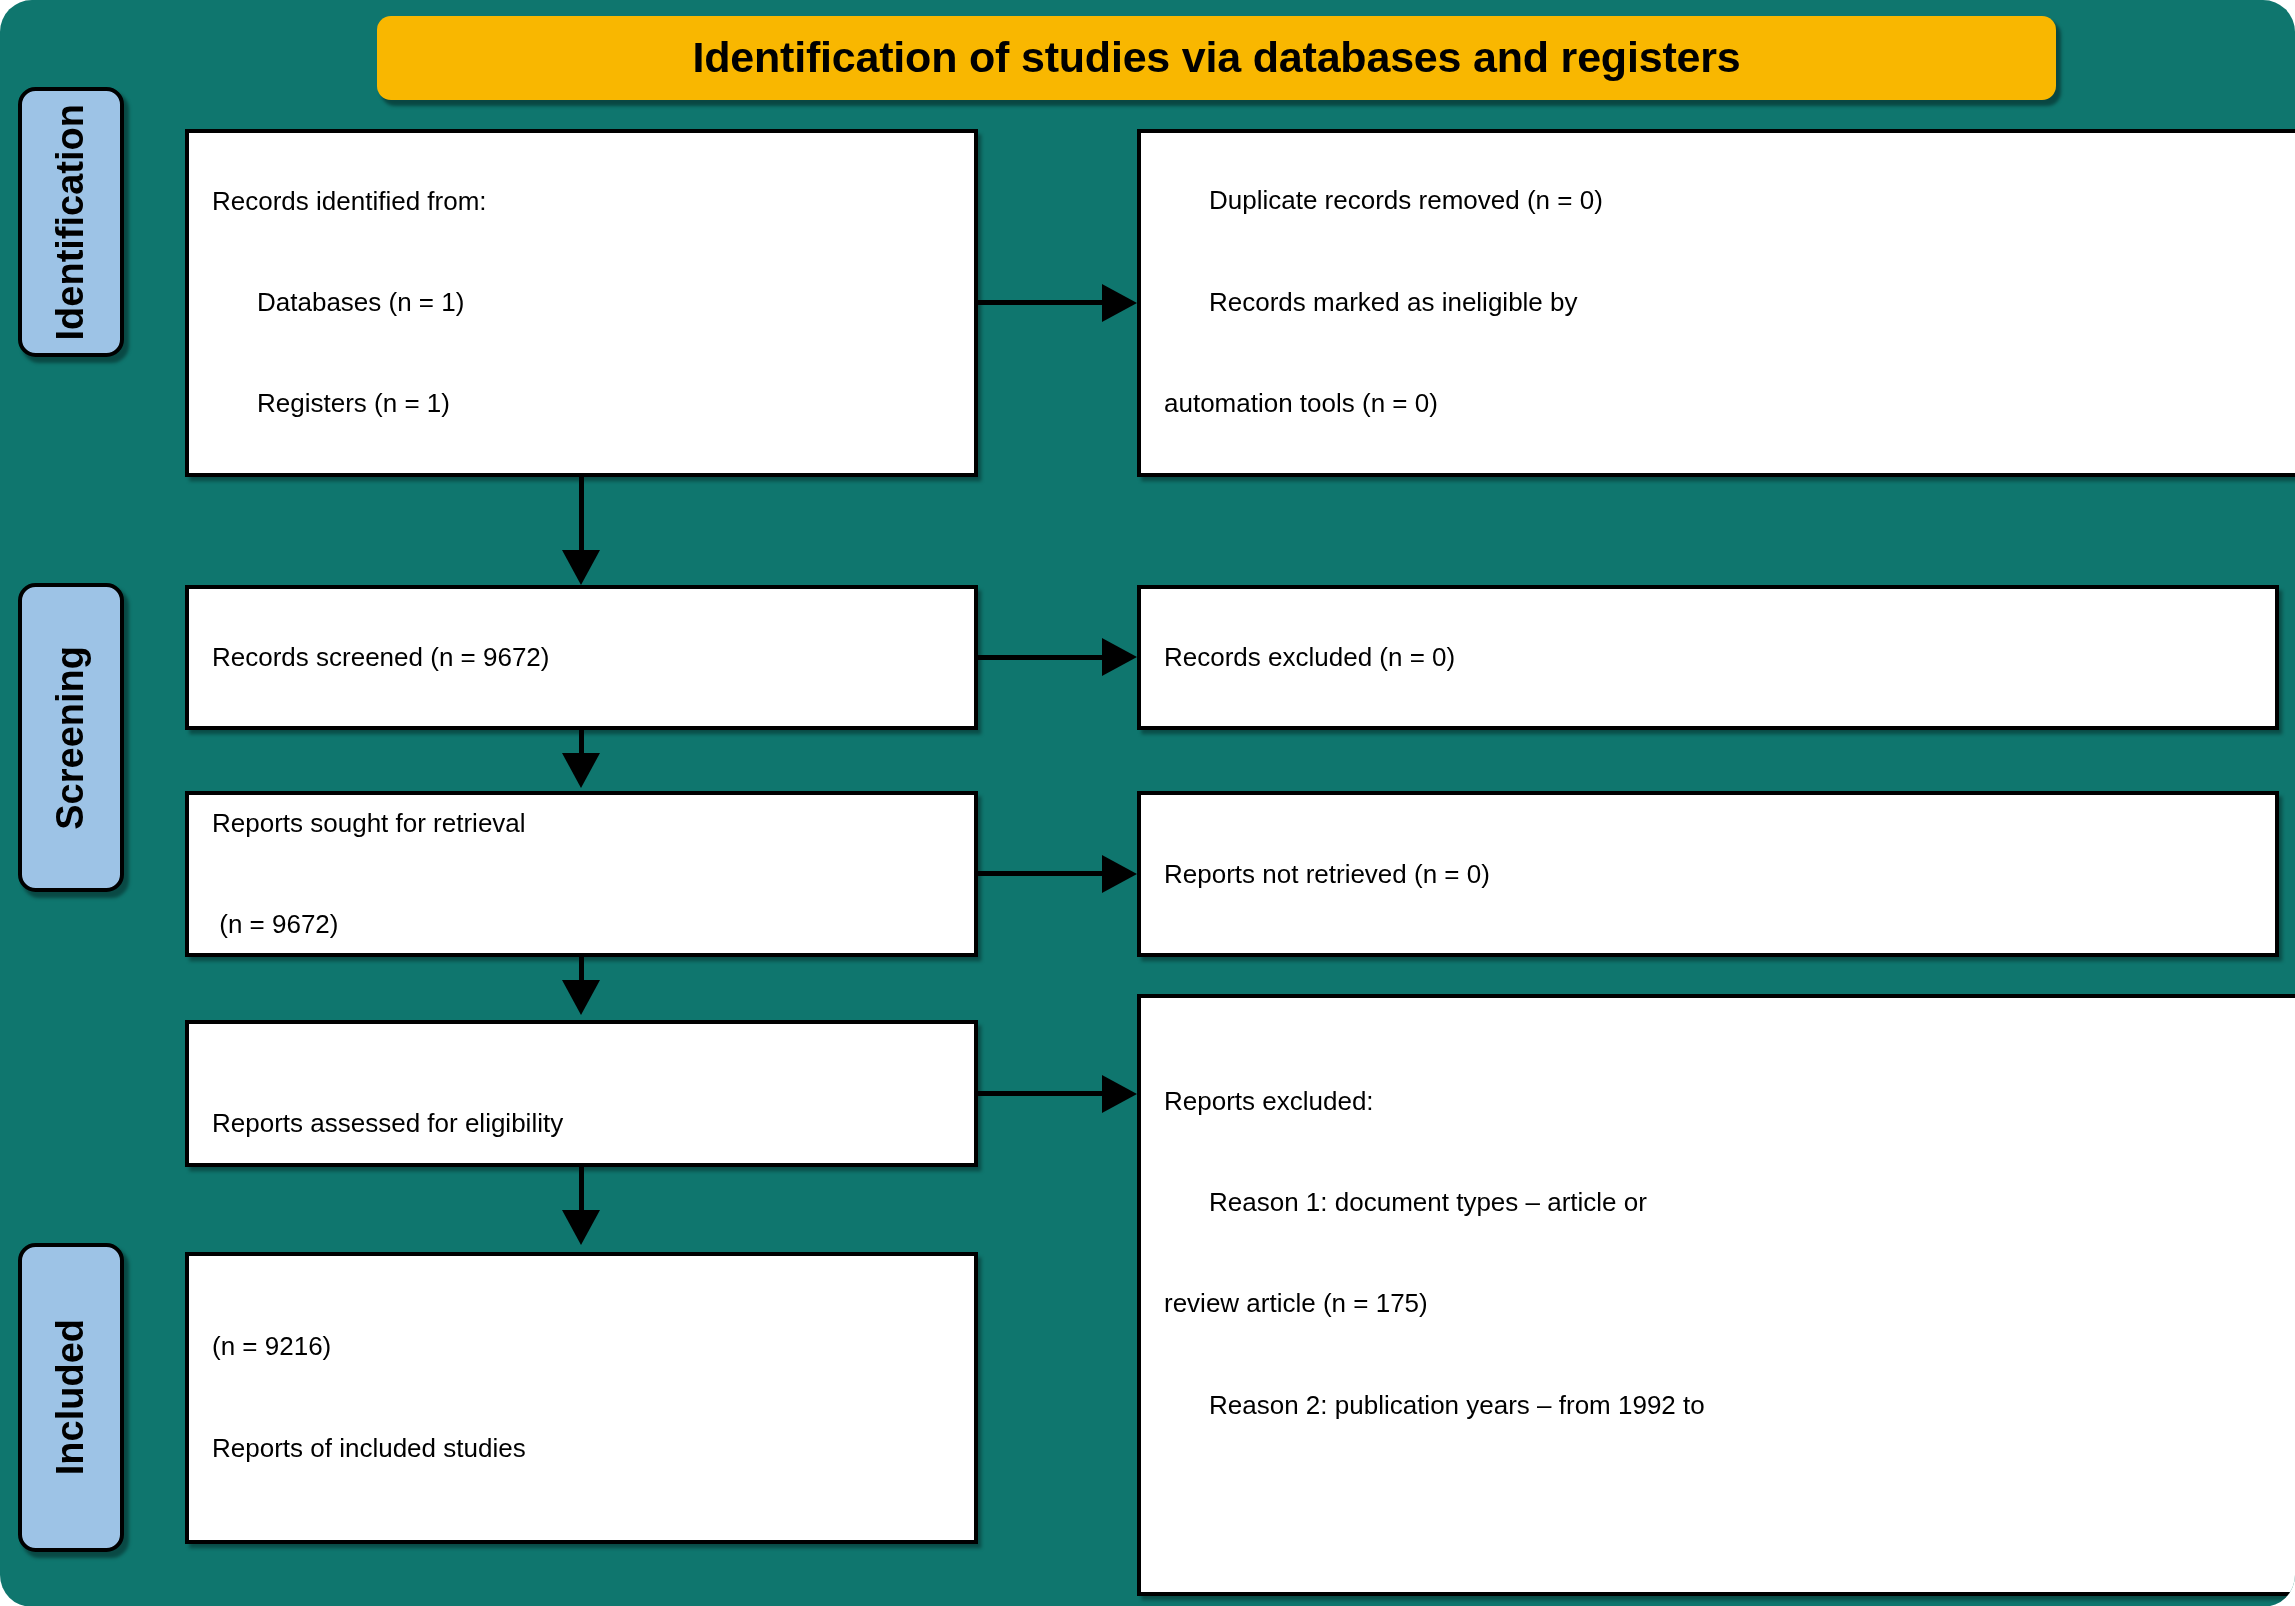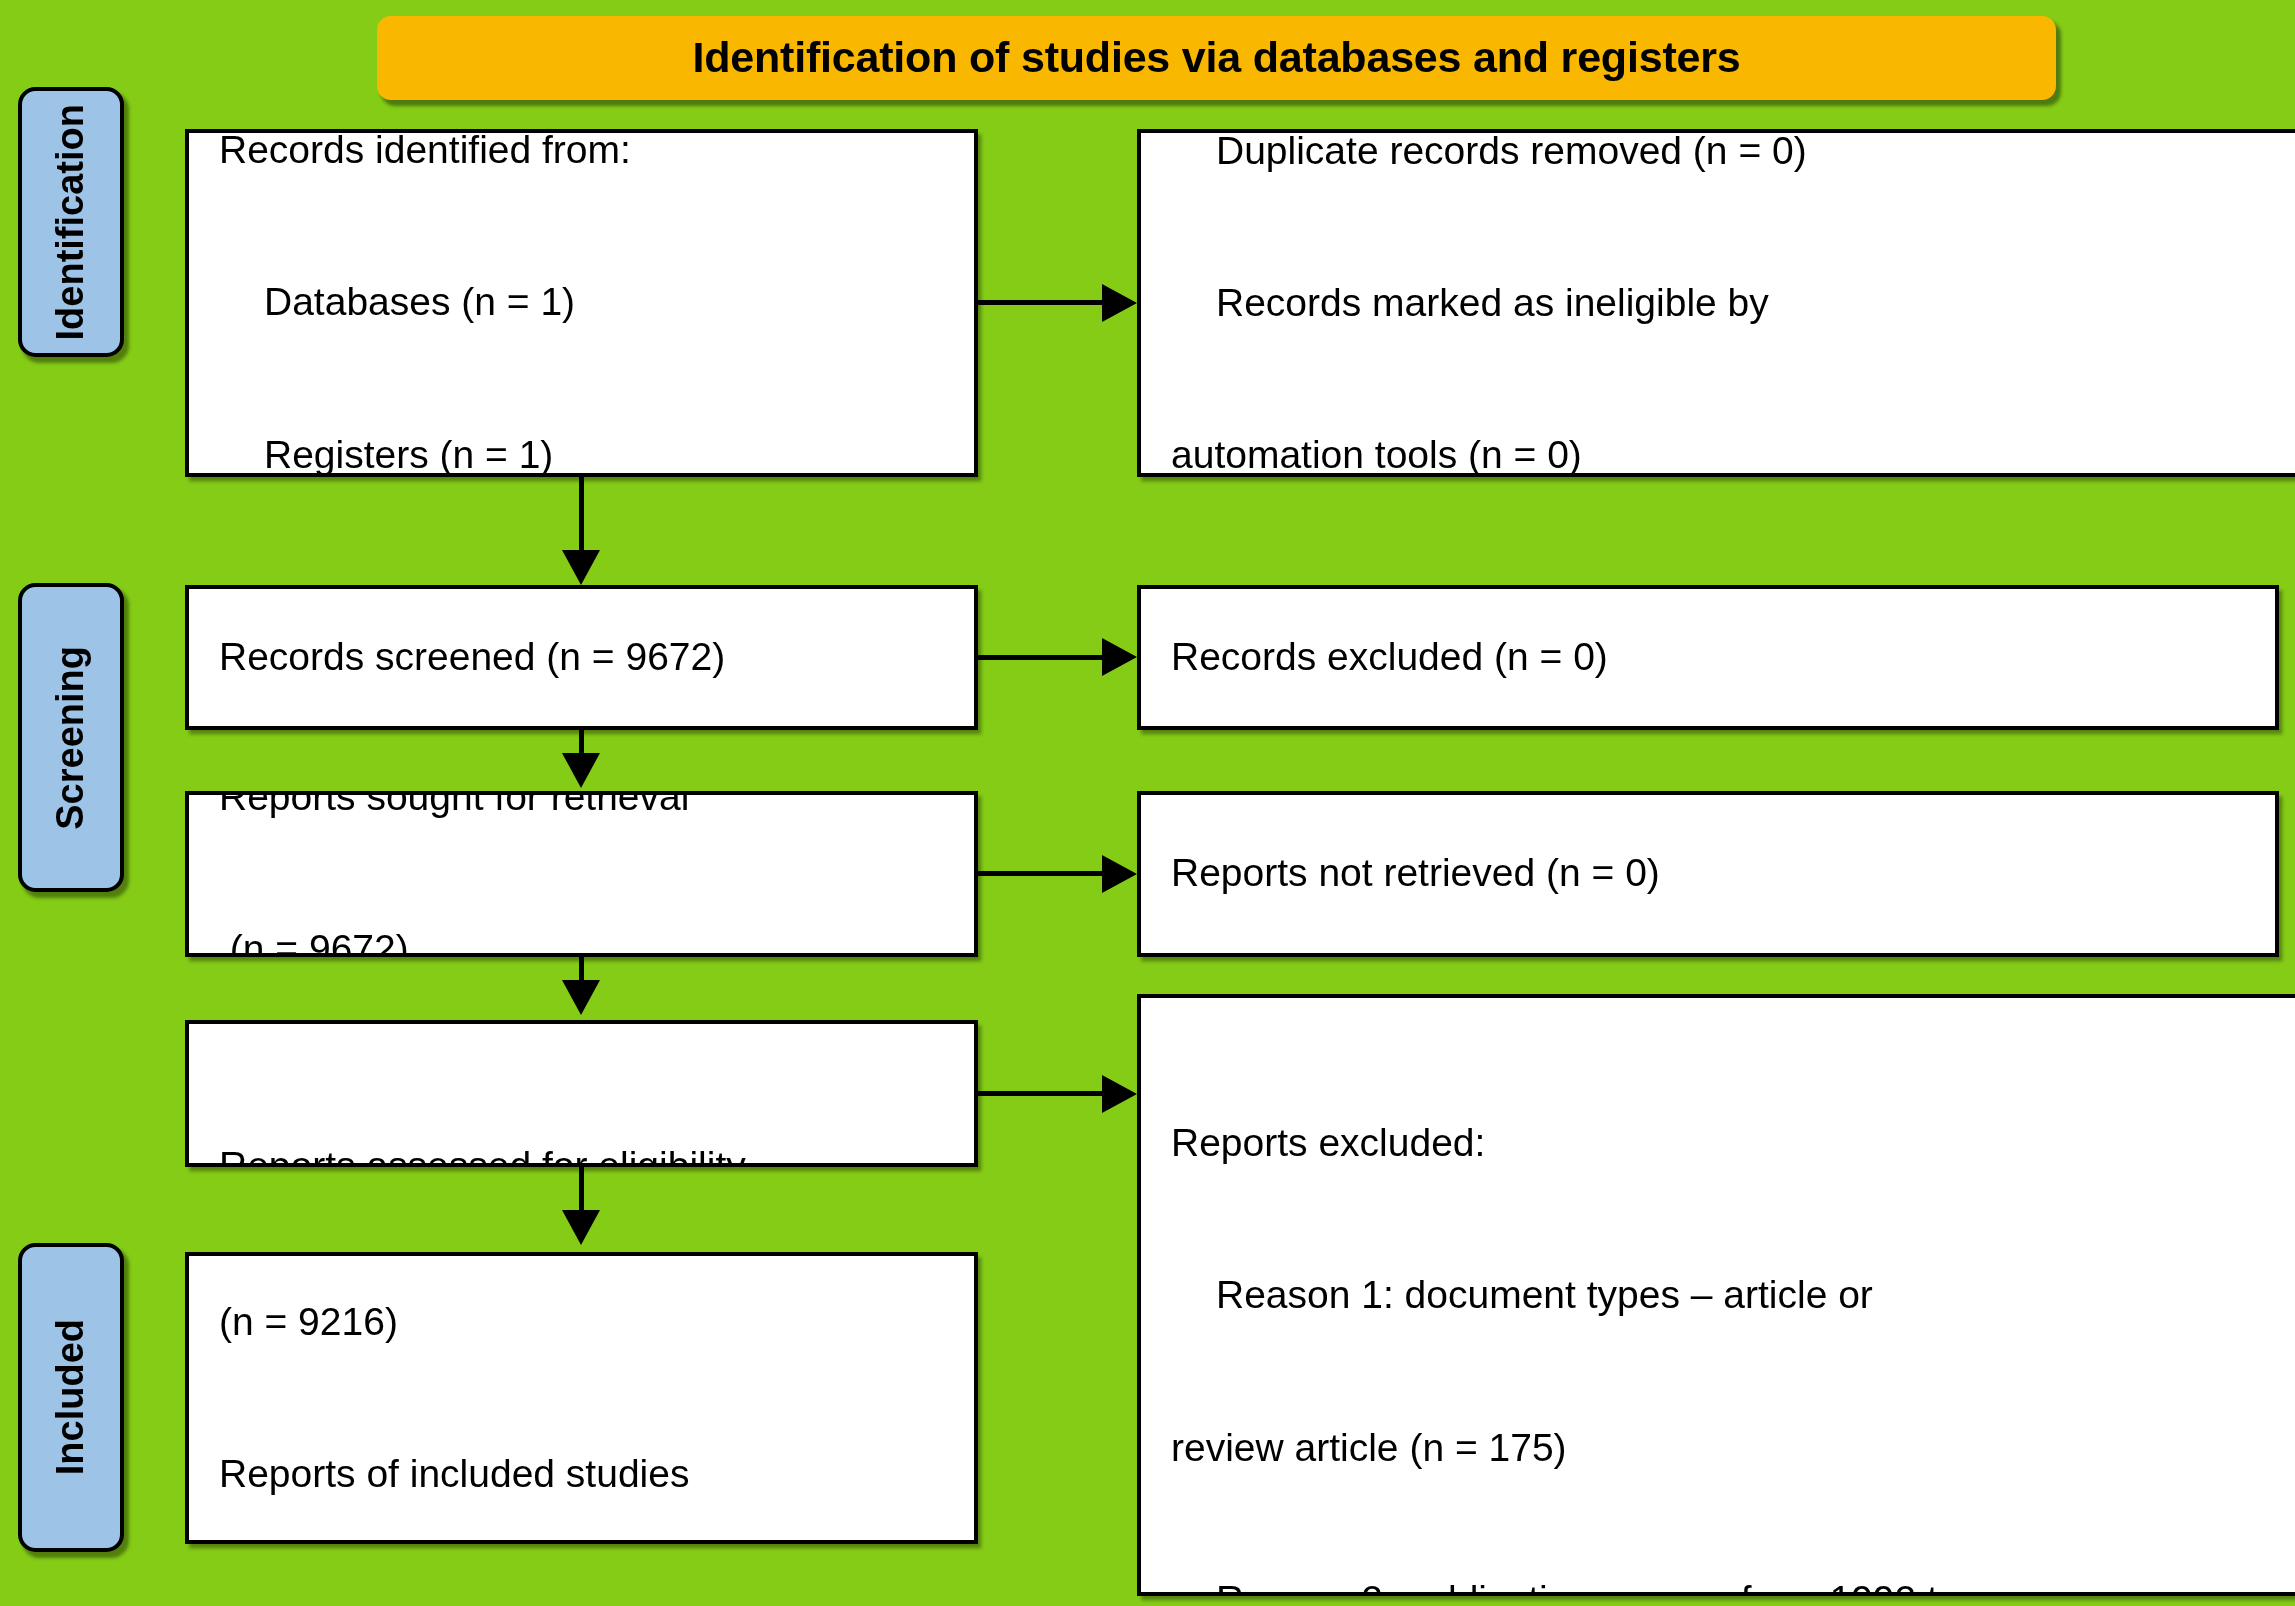--- a/index.html
+++ b/index.html
@@ -10,22 +10,23 @@
   }
   body {
     font-family: "Liberation Sans", sans-serif;
     color: #000000;
   }
 
   #diagram {
     position: relative;
     width: 2295px;
     height: 1607px;
-    background: #84cc16;
-    overflow: hidden;
+    background: #0f766e;
+    overflow: hidden;
+    border-radius: 32px;
   }
 
   
   .banner {
     position: absolute;
     left: 377px;
     top: 15.7px;
     width: 1679px;
     height: 84px;
     background: #F9B700;
@@ -76,23 +77,23 @@
   .box {
     position: absolute;
     background: #ffffff;
     border: 4.4px solid #000000;
     box-shadow: 4.4px 5.2px 3.5px rgba(0,0,0,0.35);
     box-sizing: border-box;
     overflow: hidden;
   }
   .box-text {
     position: absolute;
-    left: 30px;
+    left: 23px;
     right: 8.7px;
-    font-size: 39px;
+    font-size: 26px;
     line-height: 1.30;
     color: #000000;
     white-space: pre-wrap;
   }
   .box-text.mid { top: 50%; transform: translateY(-50%); }
   .box-text.topped { top: 19px; }
 
   .indent { display: inline-block; width: 45px; }
 
   

